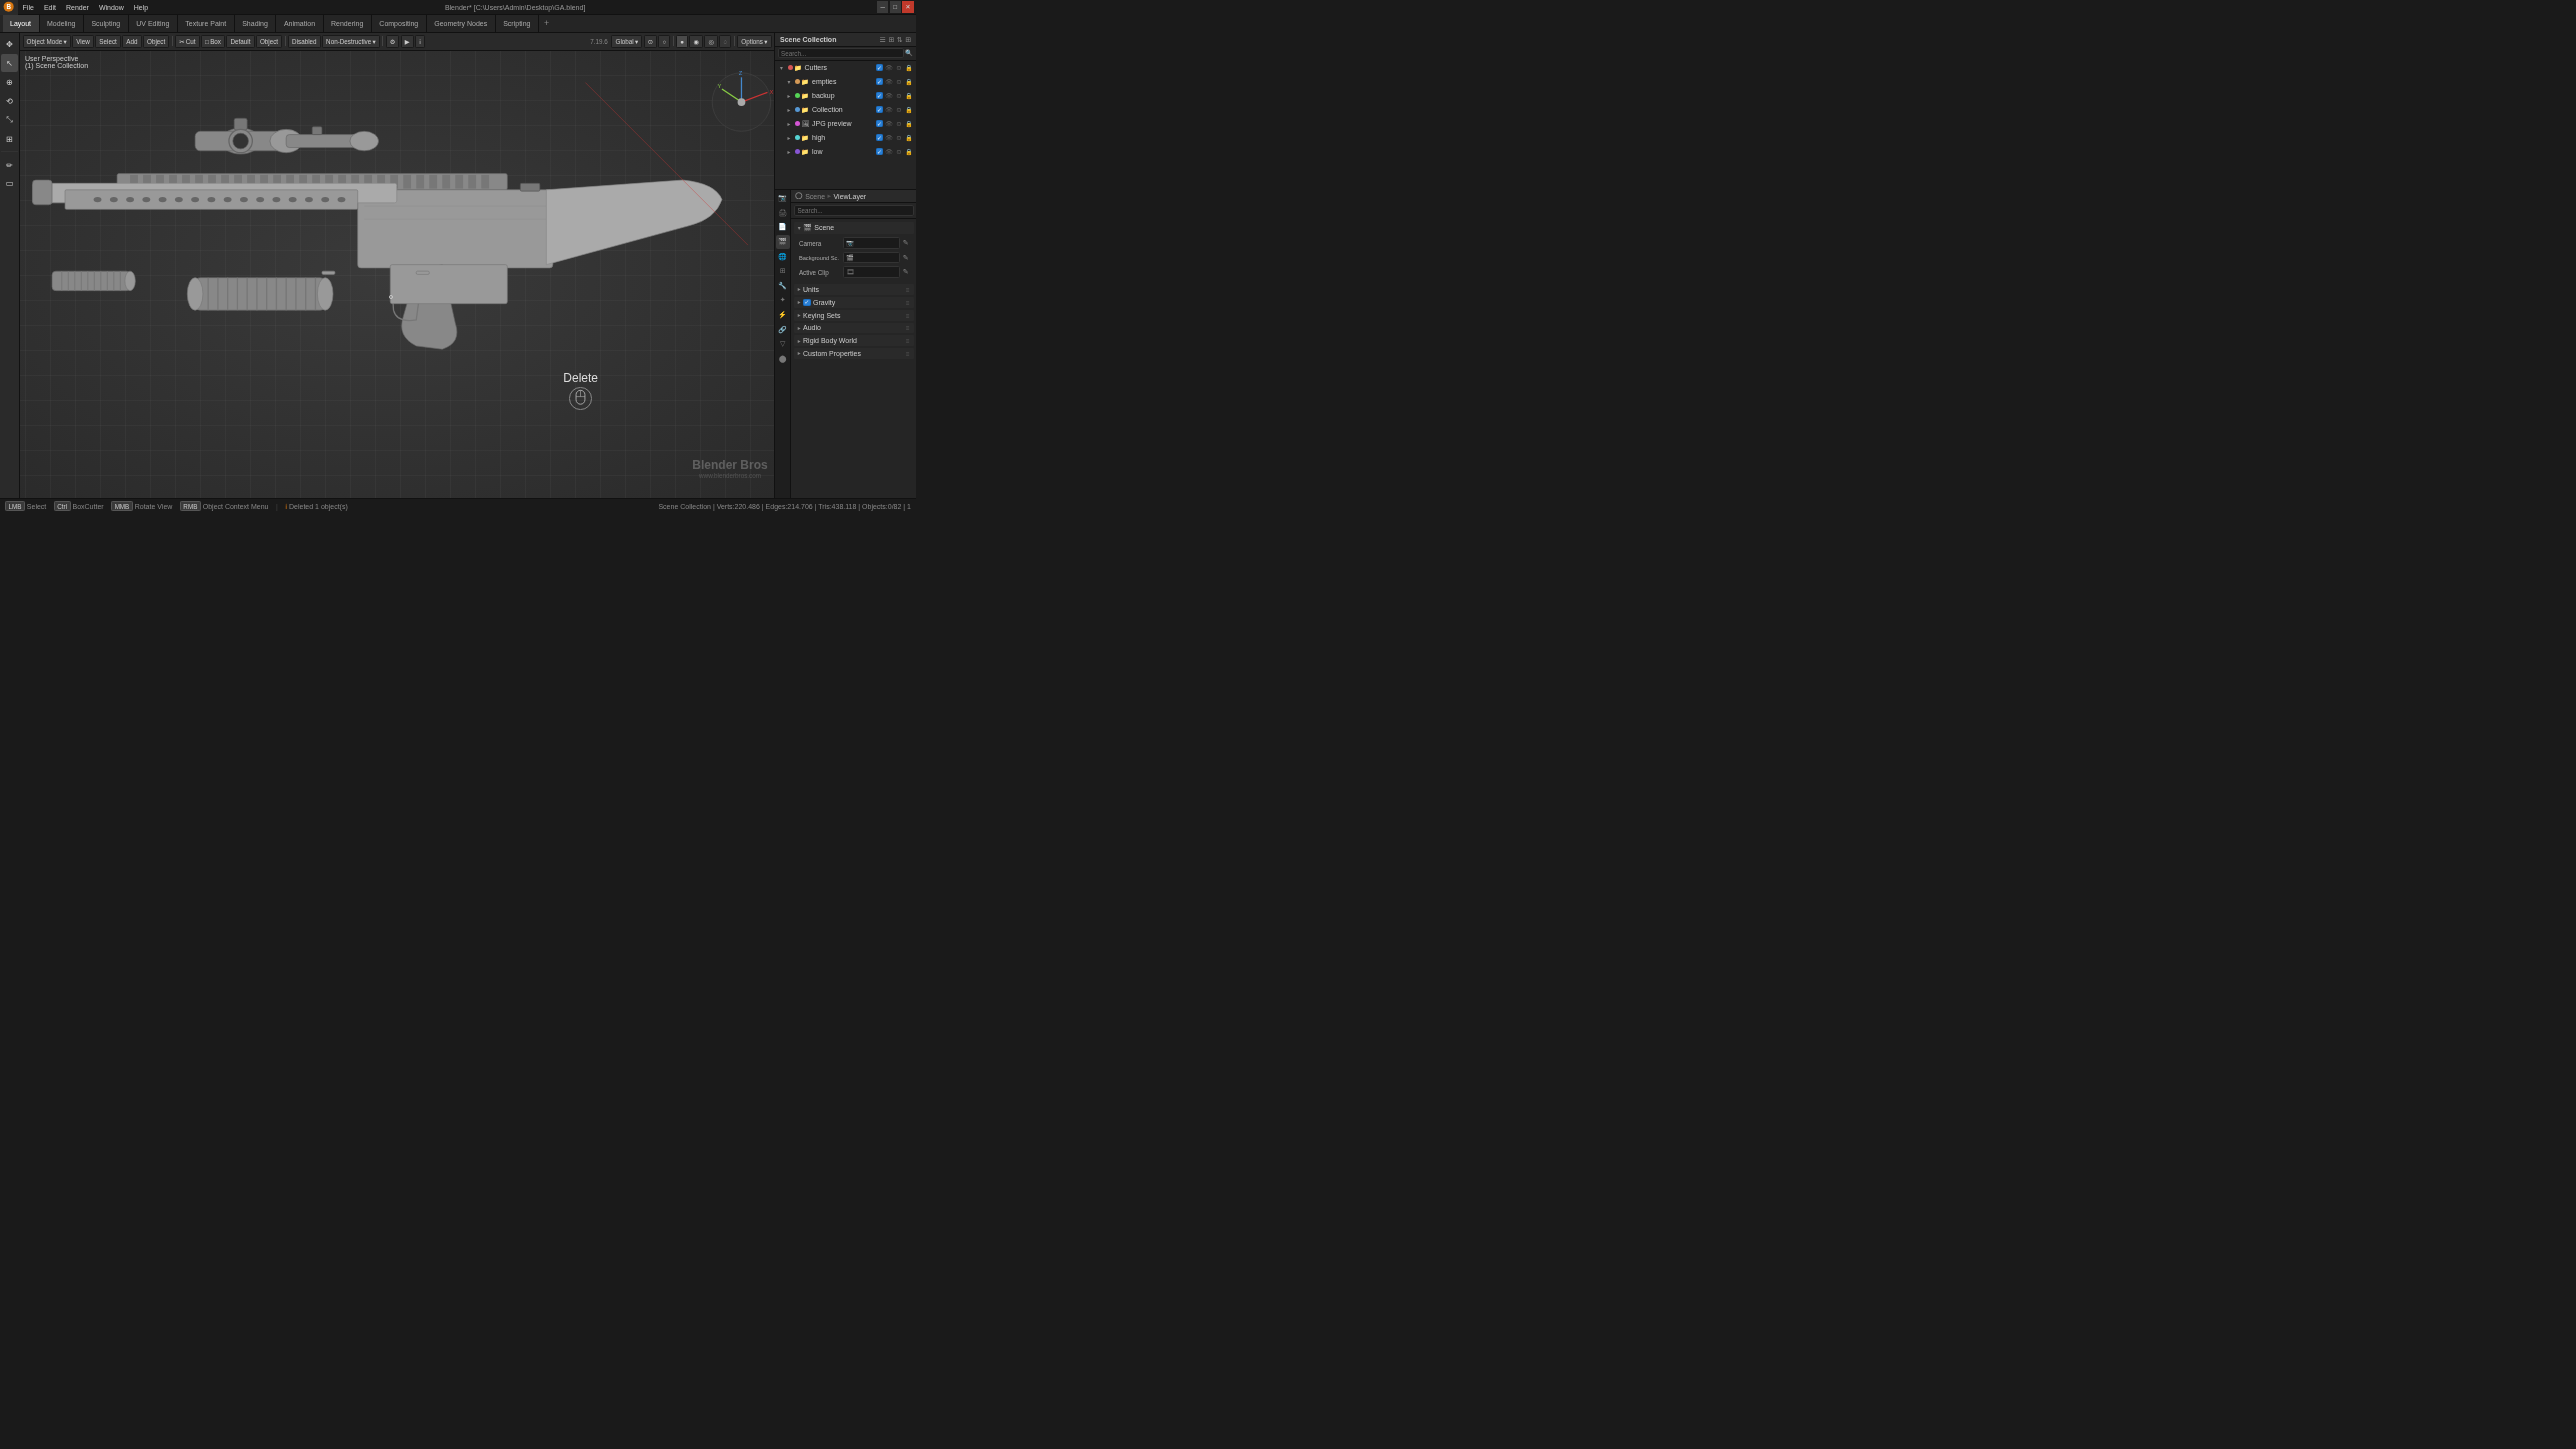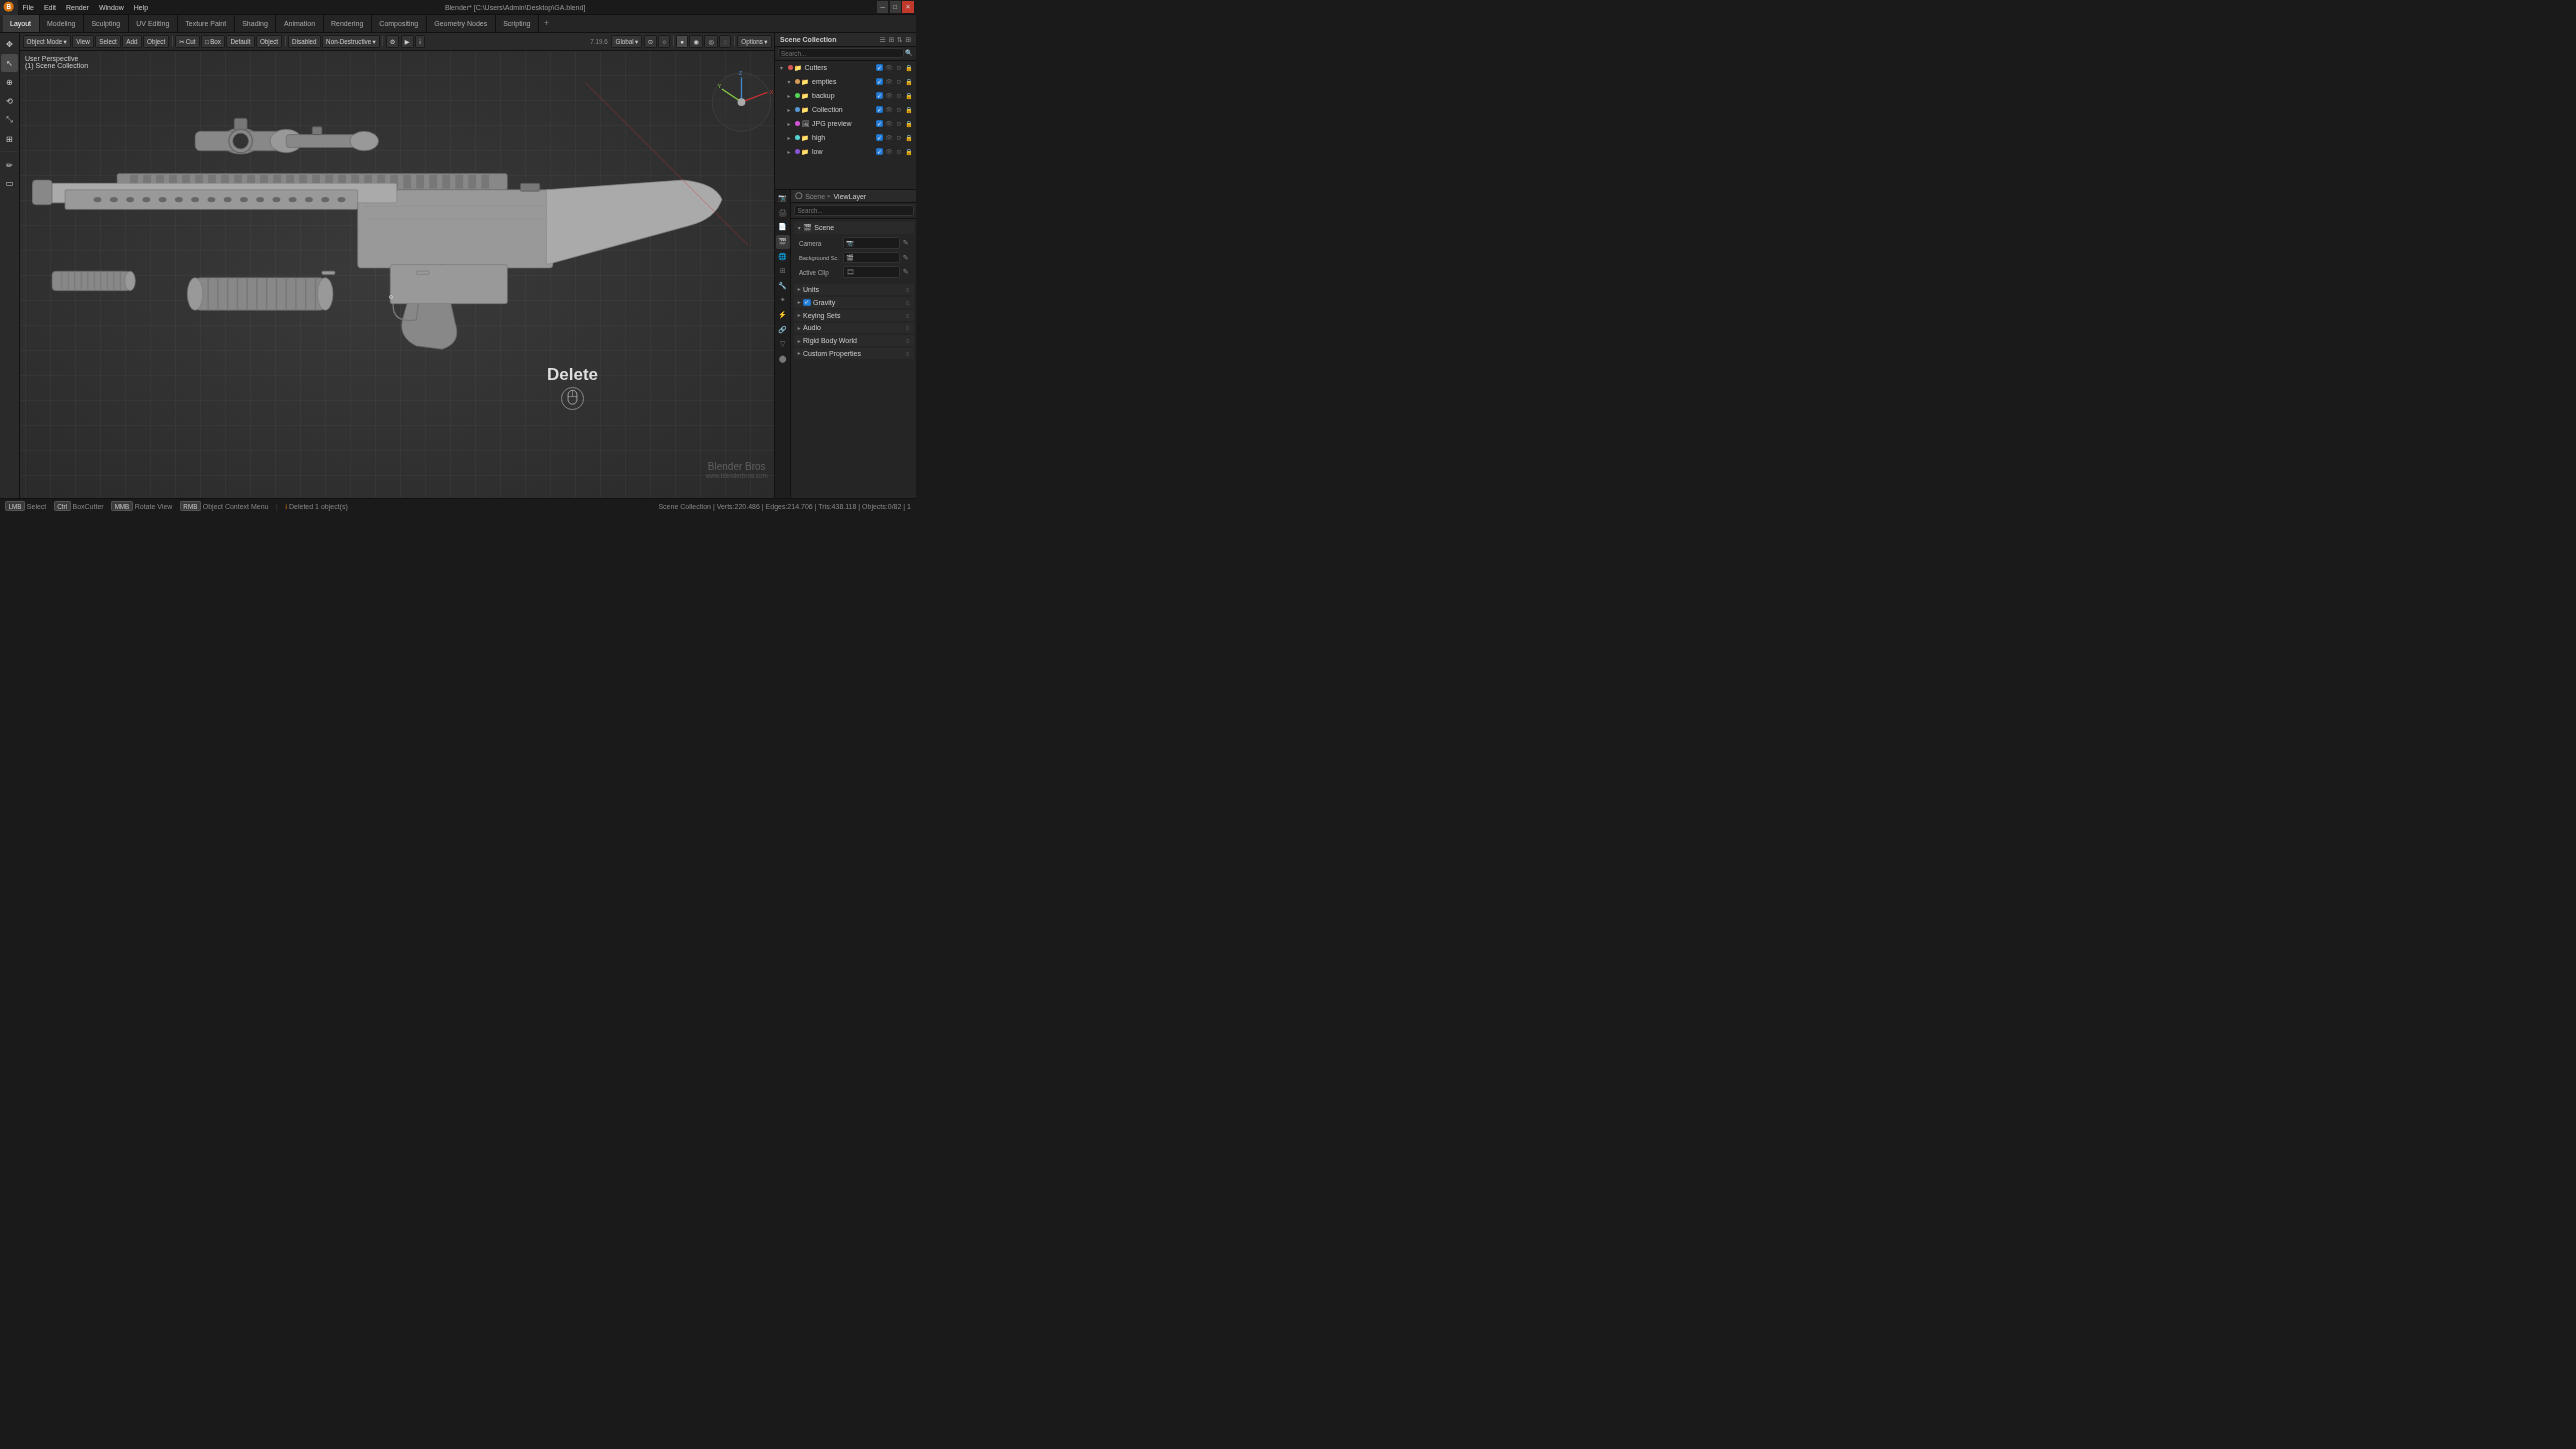--- a/index.html
+++ b/index.html
@@ -178,23 +178,23 @@
       position: absolute;
       bottom: 88px;
       right: 176px;
       display: flex;
       flex-direction: column;
       align-items: center;
       gap: 2.5px;
       pointer-events: none;
     }
     .delete-text {
-      font-size: 17px;
+      font-size: 12px;
       color: #ddd;
-      font-weight: 700;
+      font-weight: 400;
     }
     .delete-icon {
       width: 22.6px; height: 22.6px;
       border: 1.3px solid #888;
       border-radius: 50%;
       display: flex; align-items: center; justify-content: center;
       position: relative;
     }
 
     
@@ -762,21 +762,21 @@
           <rect x="8" y="2" width="14" height="22" rx="7" fill="none" stroke="#aaa" stroke-width="1.5"></rect>
           <line x1="15" y1="2" x2="15" y2="12" stroke="#aaa" stroke-width="1"></line>
           <line x1="8" y1="12" x2="22" y2="12" stroke="#aaa" stroke-width="1"></line>
         </svg>
       </div>
     </div>
 
     <div class="cursor-dot" style="left:389px;top:245px;"></div>
 
     <div style="position:absolute;bottom:19px;right:6.3px;text-align:center;opacity:0.4;">
-      <div style="font-size:10px;font-weight:normal;color:#aaa;">Blender Bros</div>
+      <div style="font-size:12px;font-weight:bold;color:#aaa;">Blender Bros</div>
       <div style="font-size:6.3px;color:#888;">www.blenderbros.com</div>
     </div>
   </div>
 </div>
 
 <div id="scene-collection-panel">
   <div class="sc-header">
     <div class="sc-title">Scene Collection</div>
     <div class="sc-icons">
       <span class="sc-icon-btn">☰</span>

